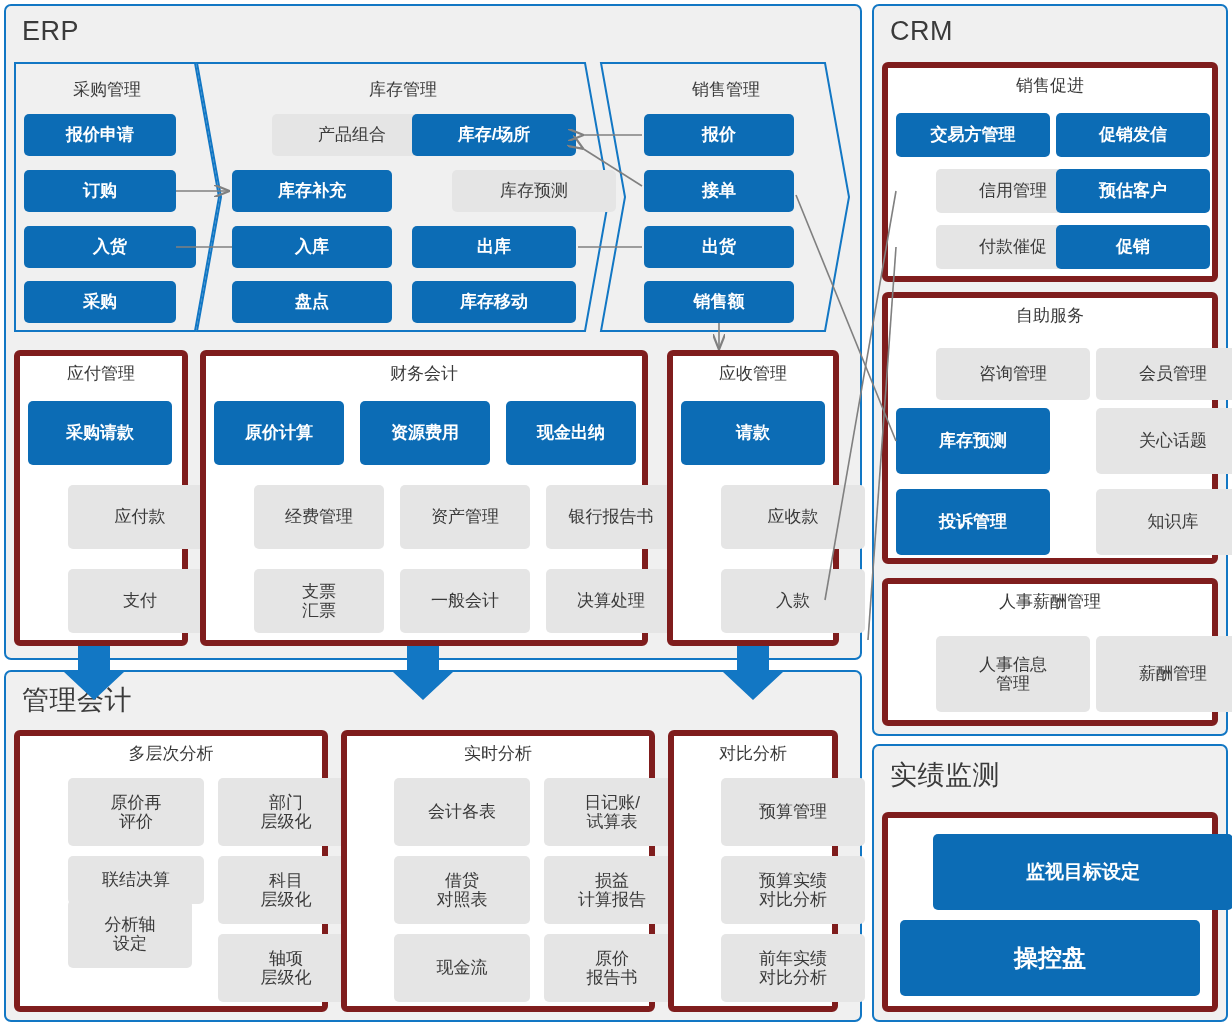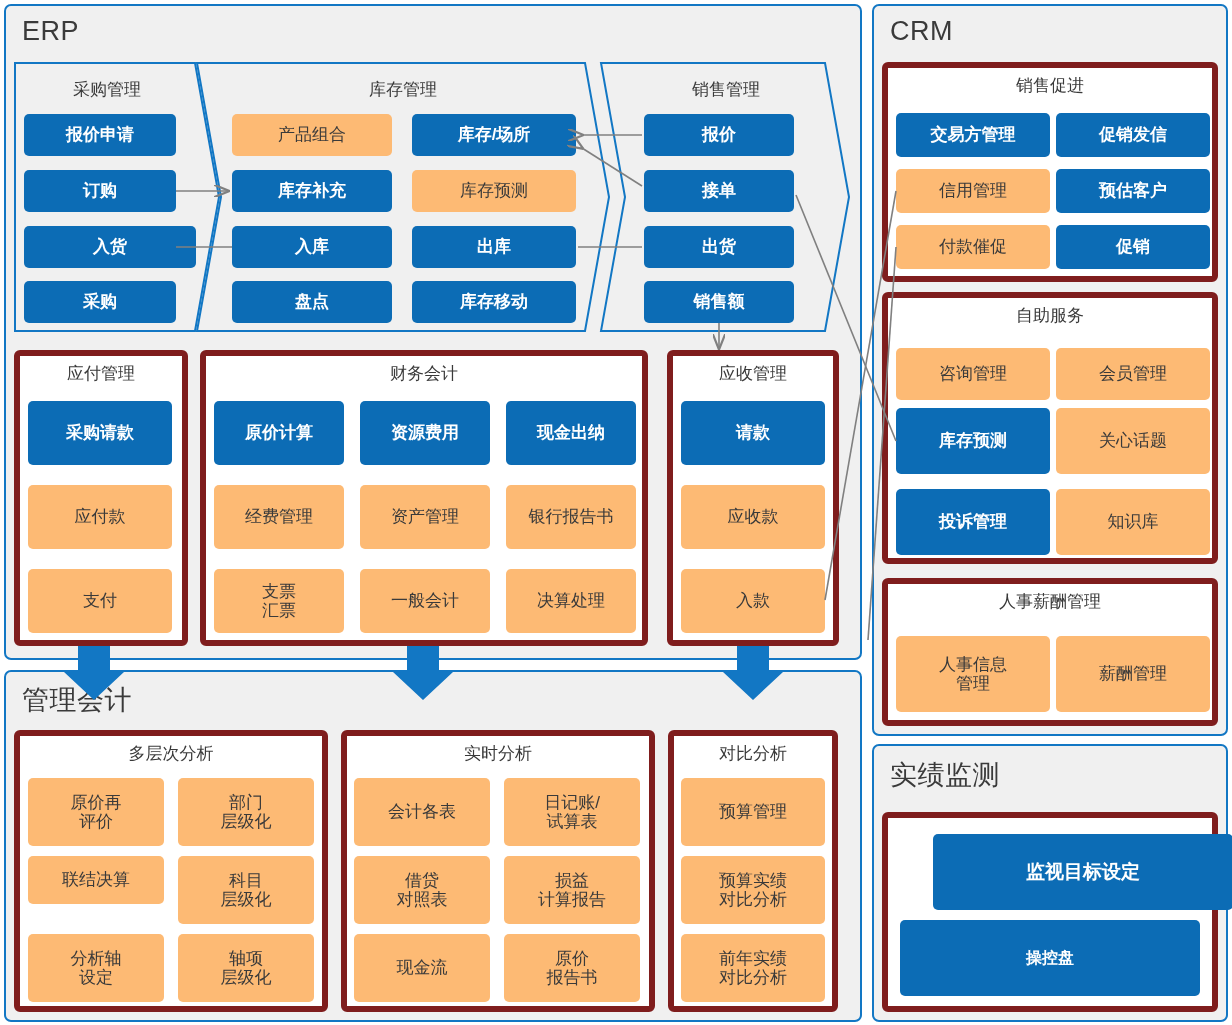--- a/index.html
+++ b/index.html
@@ -69,23 +69,24 @@
     box-sizing:border-box;
     font-size:17px;
     line-height:1.12;
   }
   .tile.blue{
     background:#0c6cb5;
     color:#ffffff;
     font-weight:bold;
   }
   .tile.gray{
-    background:#fdba74;
+    background:#e5e5e5;
     color:#3a3a3a;
     font-weight:400;
+    margin-left:40px;
   }
   .tile span{display:block;}
   
   #wires{position:absolute;left:0;top:0;width:1232px;height:1025px;pointer-events:none;}
 </style>
 </head>
 <body>
 
 <div id="canvas">
 
@@ -231,21 +232,21 @@
     </div>
   <div class="tile gray" style="left:178px;top:778px;width:136px;height:68px;">
       <span>部门<br>层级化</span>
     </div>
   <div class="tile gray" style="left:28px;top:856px;width:136px;height:48px;">
       <span>联结决算</span>
     </div>
   <div class="tile gray" style="left:178px;top:856px;width:136px;height:68px;">
       <span>科目<br>层级化</span>
     </div>
-  <div class="tile gray" style="left:28px;top:934px;width:136px;height:68px;">
+  <div class="tile gray" style="left:28px;top:900px;width:124px;height:68px;">
       <span>分析轴<br>设定</span>
     </div>
   <div class="tile gray" style="left:178px;top:934px;width:136px;height:68px;">
       <span>轴项<br>层级化</span>
     </div>
 
   <div class="grp" style="left:341px;top:730px;width:314px;height:282px;">
     <div class="grp-title">实时分析</div>
   </div>
   <div class="tile gray" style="left:354px;top:778px;width:136px;height:68px;">
@@ -339,21 +340,21 @@
     </div>
 
   <div class="sys" style="left:872px;top:744px;width:356px;height:278px;">
   </div>
   <div class="sys-title" style="left:890px;top:757px;">实绩监测</div>
 
   <div class="grp" style="left:882px;top:812px;width:336px;height:200px;"></div>
   <div class="tile blue" style="left:900px;top:834px;width:300px;height:76px;font-size:19px;margin-left:33px;">
       <span>监视目标设定</span>
     </div>
-  <div class="tile blue" style="left:900px;top:920px;width:300px;height:76px;font-size:16px;">
+  <div class="tile blue" style="left:900px;top:920px;width:300px;height:76px;font-size:24px;">
       <span>操控盘</span>
     </div>
 
   <svg id="wires">
     <defs>
       <marker id="ah" markerWidth="10" markerHeight="8" refX="9" refY="4" orient="auto">
         <path d="M0,0 L10,4 L0,8" fill="none" stroke="#808080" stroke-width="1.4"></path>
       </marker>
       <marker id="ahl" markerWidth="10" markerHeight="8" refX="1" refY="4" orient="auto">
         <path d="M10,0 L0,4 L10,8" fill="none" stroke="#808080" stroke-width="1.4"></path>

